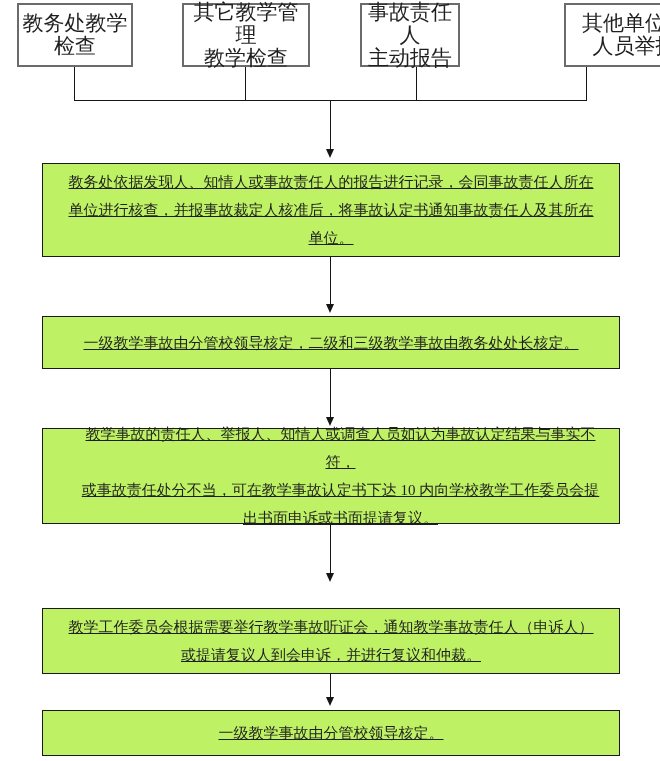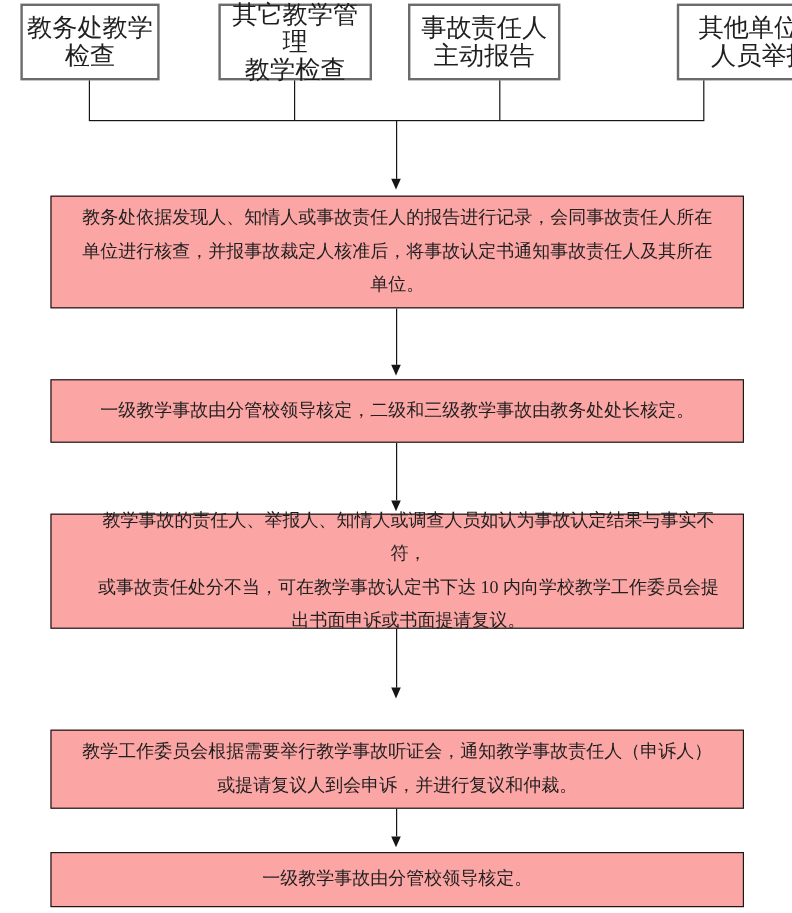--- a/index.html
+++ b/index.html
@@ -28,29 +28,30 @@
     font-size: 21px;
     line-height: 23px;
   }
   
   .proc {
     position: absolute;
     left: 42px;
     width: 578px;
     box-sizing: border-box;
     border: 1.5px solid #1a1a1a;
-    background: #fca5a5;
+    background: #bef264;
     display: flex;
     align-items: center;
     justify-content: center;
     text-align: center;
     white-space: pre-line;
     font-size: 15px;
     line-height: 28px;
     padding: 2px 10px;
+    text-decoration: underline;
   }
   
   .stub {
     position: absolute;
     top: 67px;
     height: 33px;
     width: 0;
     border-left: 1.3px solid #151515;
   }
   
@@ -83,21 +84,21 @@
 </style>
 </head>
 <body>
 
 <div id="canvas">
 
   <div class="src" style="left:17px; width:116px;">教务处教学
 检查</div>
   <div class="src" style="left:182px; width:128px;">其它教学管理
 教学检查</div>
-  <div class="src" style="left:340px; width:127px;text-align:center;">事故责任人
+  <div class="src" style="left:360px; width:100px;text-align:center;">事故责任人
 主动报告</div>
   <div class="src" style="left:526px; width:141px;margin-left:38px;">其他单位或
 人员举报</div>
 
   <div class="stub" style="left:74px;"></div>
   <div class="stub" style="left:245px;"></div>
   <div class="stub" style="left:416px;"></div>
   <div class="stub" style="left:586px;"></div>
 
   <div class="merge"></div>

